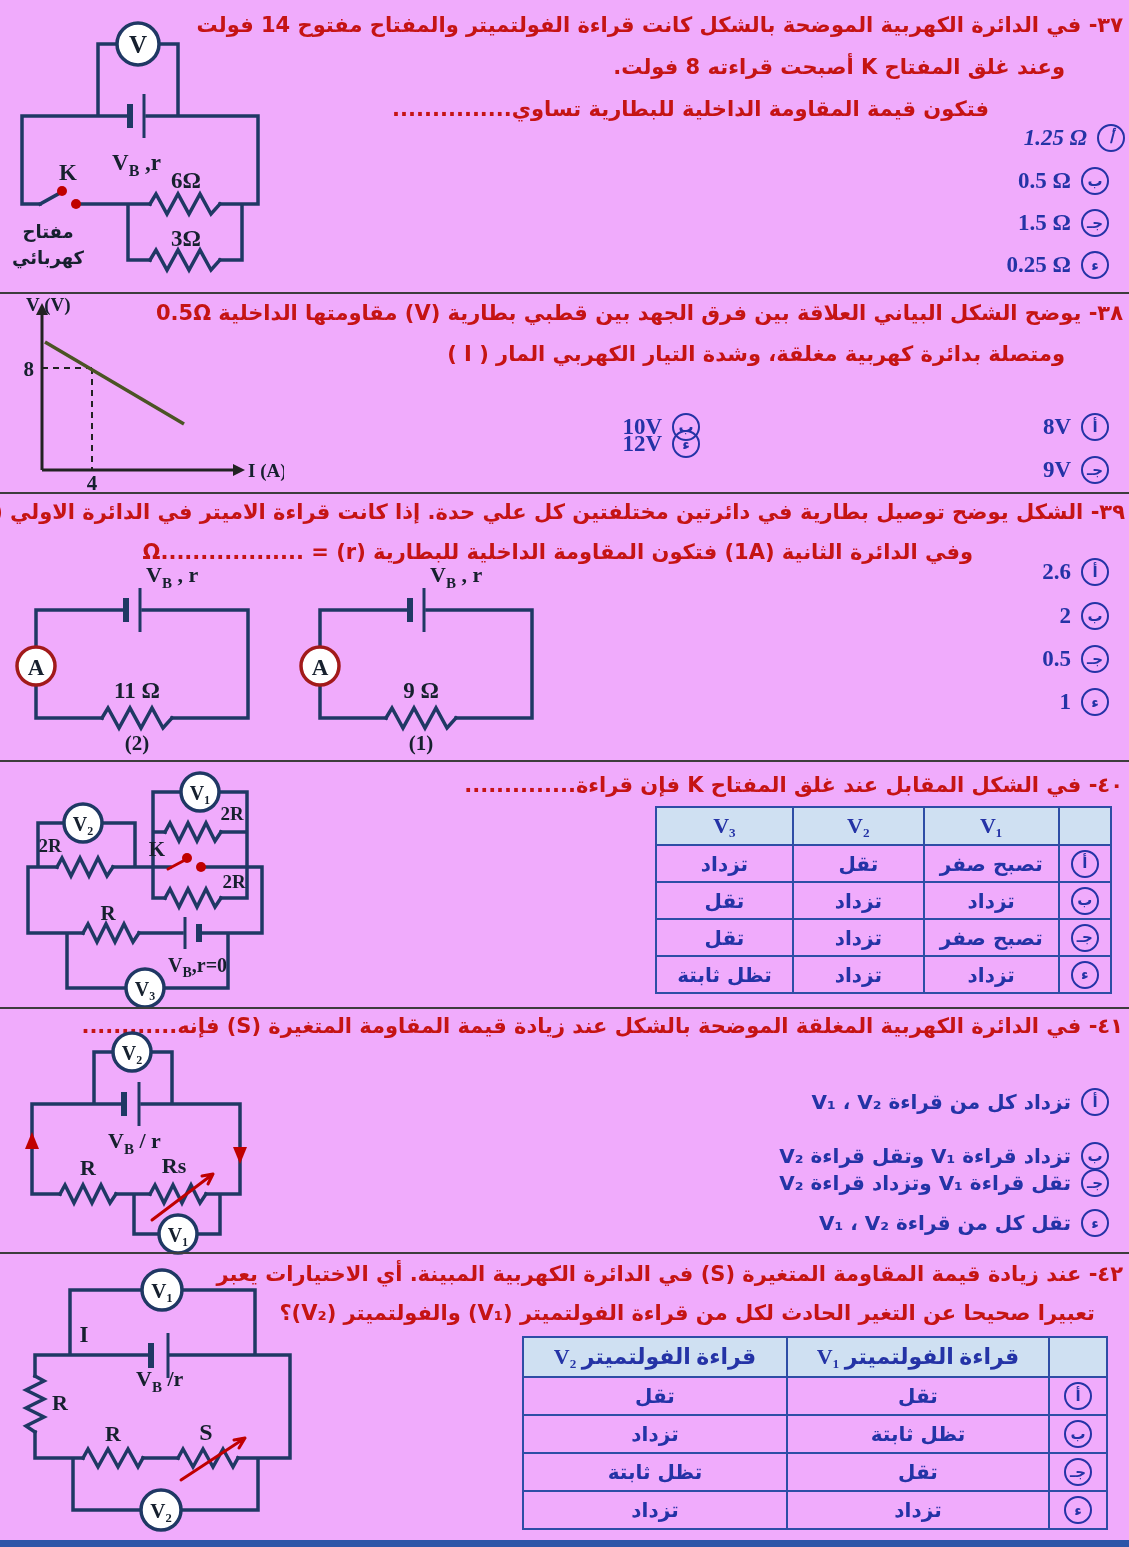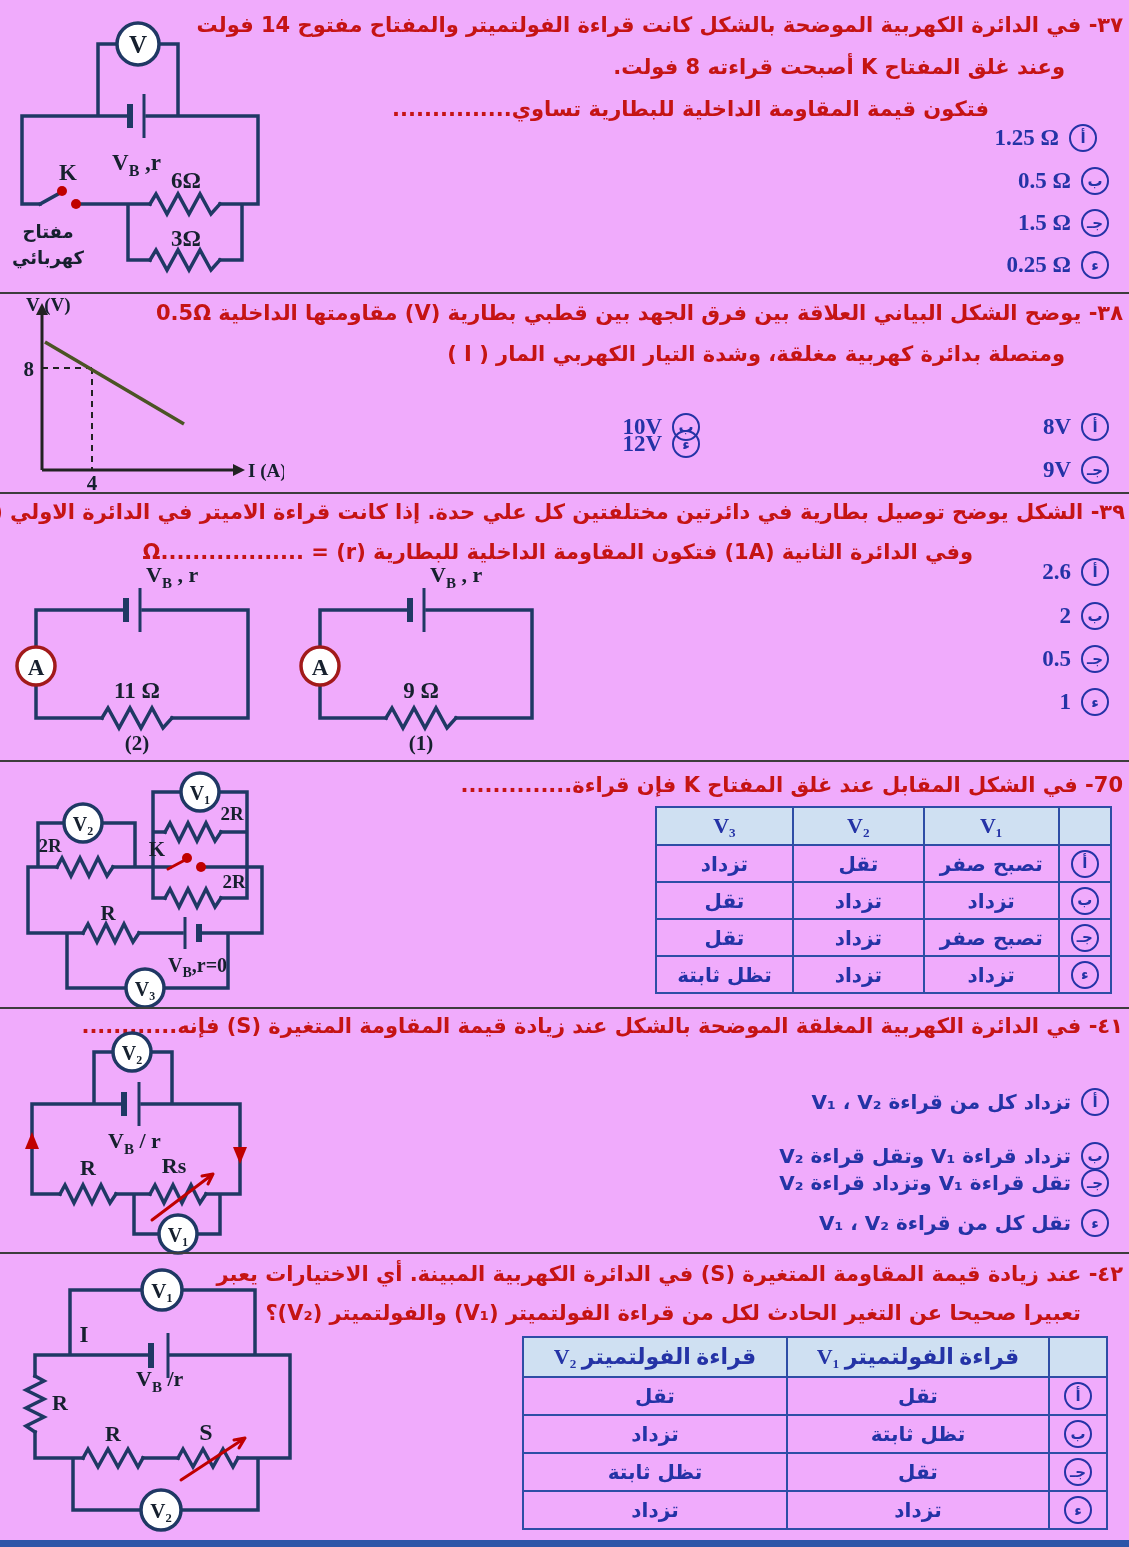--- a/index.html
+++ b/index.html
@@ -40,21 +40,21 @@
 </style>
 </head>
 <body>
 
 <div id="page">
 
   <div class="qline" style="top:12px;right:6px;">٣٧- في الدائرة الكهربية الموضحة بالشكل كانت قراءة الفولتميتر والمفتاح مفتوح 14 فولت</div>
   <div class="qline" style="top:54px;right:64px;">وعند غلق المفتاح K أصبحت قراءته 8 فولت.</div>
   <div class="qline" style="top:96px;right:140px;">فتكون قيمة المقاومة الداخلية للبطارية تساوي...............</div>
 
-  <div class="opt" style="top:124px;right:32px;">
+  <div class="opt" style="top:124px;right:4px;font-style:italic;">
     <span class="val">1.25 Ω</span>
     <span class="circ">أ</span>
   </div>
   <div class="opt" style="top:167px;right:20px;">
     <span class="val">0.5 Ω</span>
     <span class="circ">ب</span>
   </div>
   <div class="opt" style="top:209px;right:20px;">
     <span class="val">1.5 Ω</span>
     <span class="circ">جـ</span>
@@ -158,21 +158,21 @@
     <line class="plate-thin" x1="128" y1="30" x2="128" y2="74"></line>
     <circle class="meter-red" cx="24" cy="108" r="19"></circle>
     <text x="24" y="117" font-size="23" text-anchor="middle">A</text>
     <text x="134" y="24" font-size="22"><tspan>V</tspan><tspan dy="6" font-size="15">B</tspan><tspan dy="-6"> , r</tspan></text>
     <text x="125" y="140" font-size="23" text-anchor="middle">9 Ω</text>
     <text x="125" y="192" font-size="21" text-anchor="middle">(1)</text>
   </svg>
 
   <div class="sep" style="top:760px;"></div>
 
-  <div class="qline" style="top:772px;right:6px;">70- في الشكل المقابل عند غلق المفتاح K فإن قراءة..............</div>
+  <div class="qline" style="top:772px;right:6px;">٤٠- في الشكل المقابل عند غلق المفتاح K فإن قراءة..............</div>
 
   <table class="qt" style="left:655px;top:806px;width:457px;">
     <colgroup>
         <col style="width:52px">
         <col style="width:134px">
         <col style="width:130px">
         <col style="width:136px">
       </colgroup>
     <tbody>
         <tr style="height:38px;">
@@ -268,21 +268,21 @@
     <text x="120" y="38" font-size="20" text-anchor="middle">V₂</text>
     <text x="166" y="220" font-size="20" text-anchor="middle">V₁</text>
     <text x="96" y="126" font-size="22"><tspan>V</tspan><tspan dy="6" font-size="15">B</tspan><tspan dy="-6"> / r</tspan></text>
     <text x="76" y="153" font-size="22" text-anchor="middle">R</text>
     <text x="162" y="151" font-size="22" text-anchor="middle">Rs</text>
   </svg>
 
   <div class="sep" style="top:1252px;"></div>
 
   <div class="qline" style="top:1261px;right:6px;">٤٢- عند زيادة قيمة المقاومة المتغيرة (S) في الدائرة الكهربية المبينة. أي الاختيارات يعبر</div>
-  <div class="qline" style="top:1300px;right:48px;">تعبيرا صحيحا عن التغير الحادث لكل من قراءة الفولتميتر (V₁) والفولتميتر (V₂)؟</div>
+  <div class="qline" style="top:1300px;right:34px;">تعبيرا صحيحا عن التغير الحادث لكل من قراءة الفولتميتر (V₁) والفولتميتر (V₂)؟</div>
 
   <table class="qt" style="left:522px;top:1336px;width:584px;">
     <colgroup>
         <col style="width:58px">
         <col style="width:262px">
         <col style="width:264px">
       </colgroup>
     <tbody>
         <tr style="height:40px;">
       <th></th>

